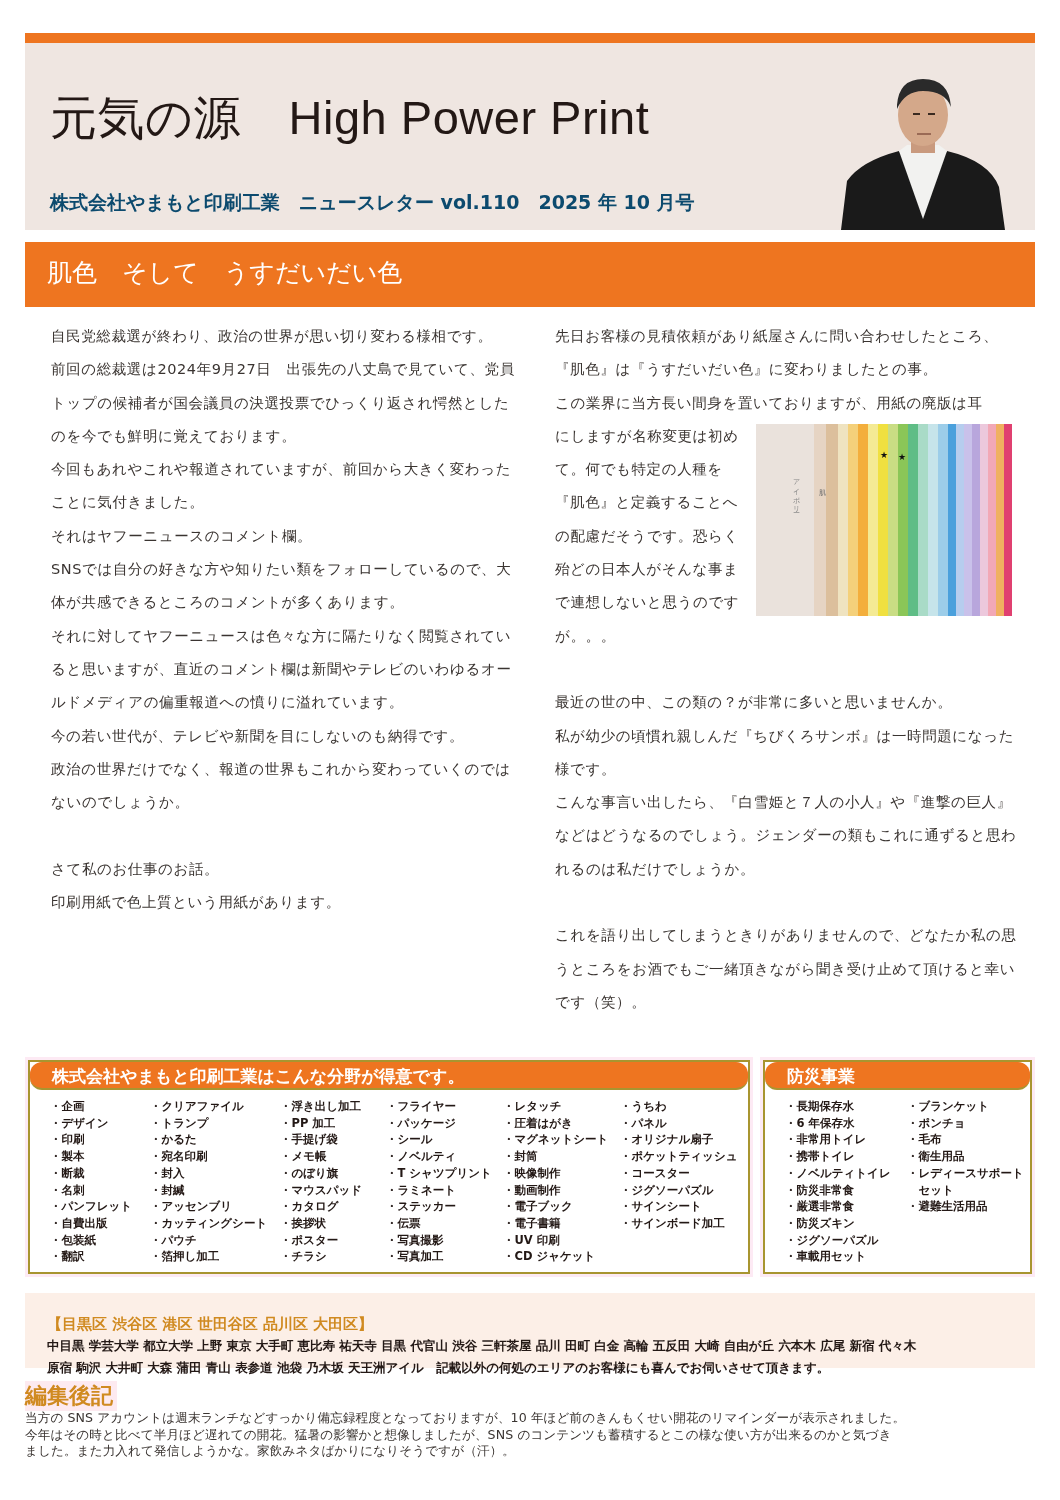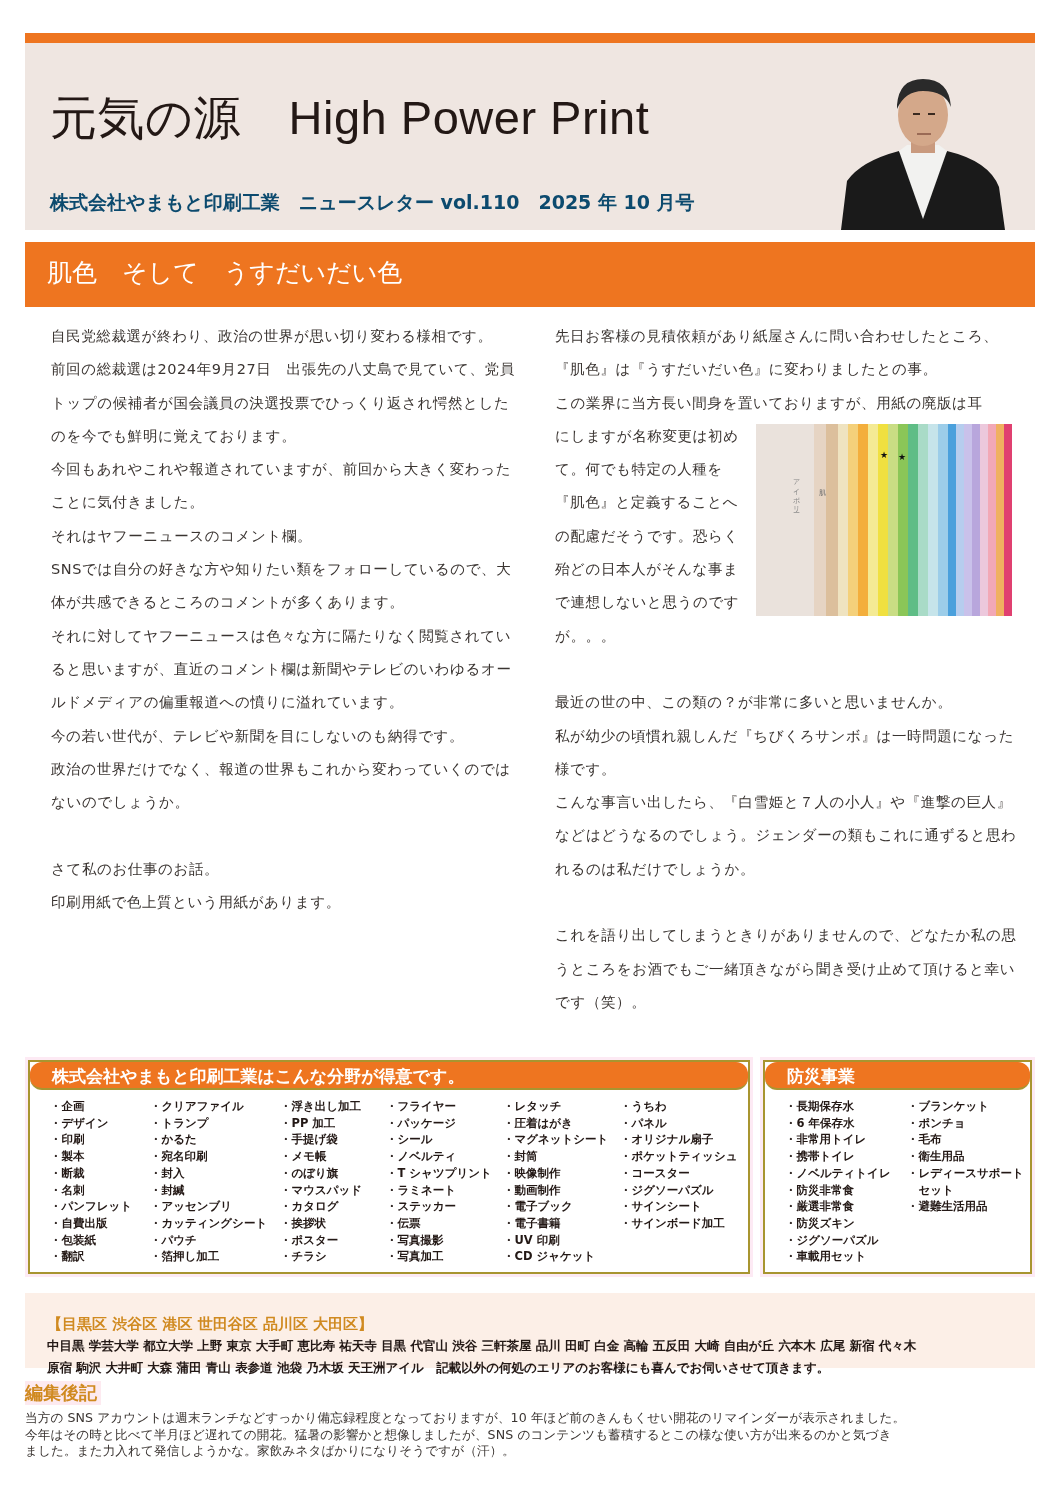--- a/index.html
+++ b/index.html
@@ -29,21 +29,21 @@
   .box-main { left: 25px; width: 728px; height: 220px; }
   .box-bosai { left: 760px; width: 275px; height: 220px; }
   .box-body { display: flex; padding: 8px 0 0 20px; }
   .list { font-size: 11.5px; line-height: 16.7px; font-weight: bold; color: #231815; }
   .list li { list-style: none; white-space: pre; }
 
   .area { position: absolute; left: 25px; top: 1293px; width: 1010px; height: 75px; background: #fcefe7; padding: 20px 0 0 22px; }
   .area-head { font-size: 15px; font-weight: bold; color: #d08a20; line-height: 22px; }
   .area-line { font-size: 12.6px; font-weight: bold; color: #231815; line-height: 22px; white-space: nowrap; letter-spacing: -0.1px; }
 
-  .afterword-title { position: absolute; left: 25px; top: 1381px; font-size: 18px; font-weight: bold; color: #d08a20; background: #fdeaf0; padding: 0 4px 0 0; }
+  .afterword-title { position: absolute; left: 25px; top: 1381px; font-size: 22px; font-weight: bold; color: #d08a20; background: #fdeaf0; padding: 0 4px 0 0; }
   .afterword { position: absolute; left: 25px; top: 1410px; width: 1015px; font-size: 12.6px; line-height: 16.7px; color: #3a3431; letter-spacing: 0.1px; }
 </style>
 </head>
 <body>
 
 <div class="top-bar"></div>
 
 <div class="masthead">
   <div class="masthead-title">元気の源　High Power Print</div>
   <div class="masthead-sub">株式会社やまもと印刷工業　ニュースレター vol.110　2025 年 10 月号</div>

